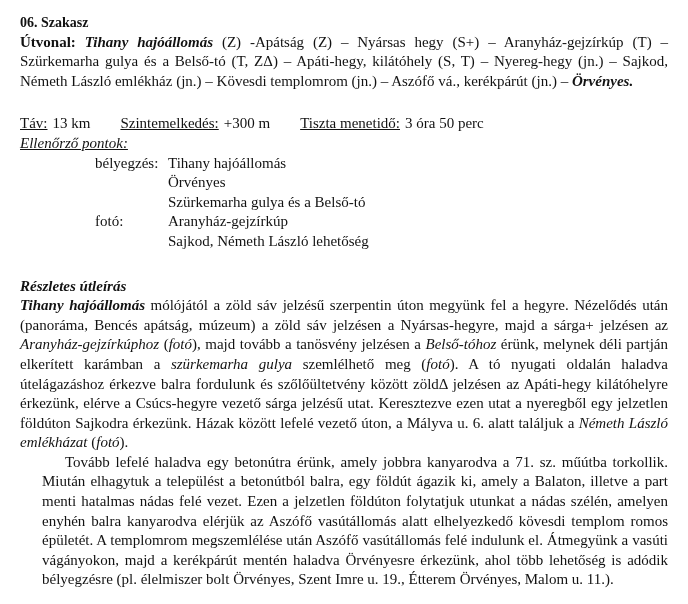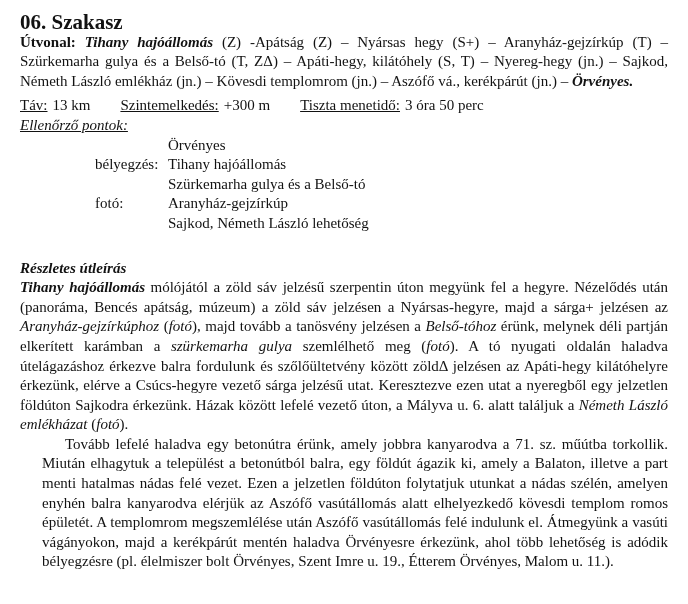--- a/index.html
+++ b/index.html
@@ -17,37 +17,37 @@
     width: 688px;
     height: 604px;
     padding: 13px 20px 0 20px;
     font-family: "Liberation Serif", "DejaVu Serif", serif;
     font-size: 15px;
     line-height: 19.6px;
     color: #121212;
     background: #ffffff;
   }
   .title {
-    font-size: 21px;
+    font-size: 14px;
     font-weight: 700;
     margin: 0;
     line-height: 19.6px;
   }
   .justify {
     text-align: justify;
     font-family: Liberation Serif, serif;
   }
   p {
     margin: 0;
   }
   .route {
     hyphens: auto;
   }
   .stats {
-    margin-top: 5px;
+    margin-top: 23px;
     white-space: nowrap;
   }
   .stat {
     margin-right: 30px;
   }
   .stat:last-child { margin-right: 0; }
   .stat-label { margin-right: 5px; }
   .cp-heading { margin-top: 0; font-style: italic; }
   .cp-table { margin-left: 75px; }
   .cp-row { display: flex; }
@@ -80,26 +80,26 @@
   <p class="route justify"><span class="rb">Útvonal: </span><span class="rb ri">Tihany hajóállomás</span><span> (Z) -Apátság (Z) – Nyársas hegy (S+) – Aranyház-gejzírkúp (T) – Szürkemarha gulya és a Belső-tó (T, ZΔ) – Apáti-hegy, kilátóhely (S, T) – Nyereg-hegy (jn.) – Sajkod, Németh László emlékház (jn.) – Kövesdi templomrom (jn.) – Aszófő vá., kerékpárút (jn.) – </span><span class="rb ri">Örvényes.</span></p>
 
   <div class="stats">
     <span class="stat"><span class="u stat-label">Táv:</span><span>13 km</span></span><span class="stat"><span class="u stat-label">Szintemelkedés:</span><span>+300 m</span></span><span class="stat"><span class="u stat-label">Tiszta menetidő:</span><span>3 óra 50 perc</span></span>
   </div>
 
   <div class="cp-heading"><span class="u">Ellenőrző pontok:</span></div>
 
   <div class="cp-table">
     <div class="cp-row">
+      <span class="cp-type">bélyegzés:</span>
+      <span class="cp-place">Tihany hajóállomás</span>
+    </div>
+    <div class="cp-row">
       <span class="cp-type"></span>
       <span class="cp-place">Örvényes</span>
-    </div>
-    <div class="cp-row">
-      <span class="cp-type">bélyegzés:</span>
-      <span class="cp-place">Tihany hajóállomás</span>
     </div>
     <div class="cp-row">
       <span class="cp-type"></span>
       <span class="cp-place">Szürkemarha gulya és a Belső-tó</span>
     </div>
     <div class="cp-row">
       <span class="cp-type">fotó:</span>
       <span class="cp-place">Aranyház-gejzírkúp</span>
     </div>
     <div class="cp-row">

